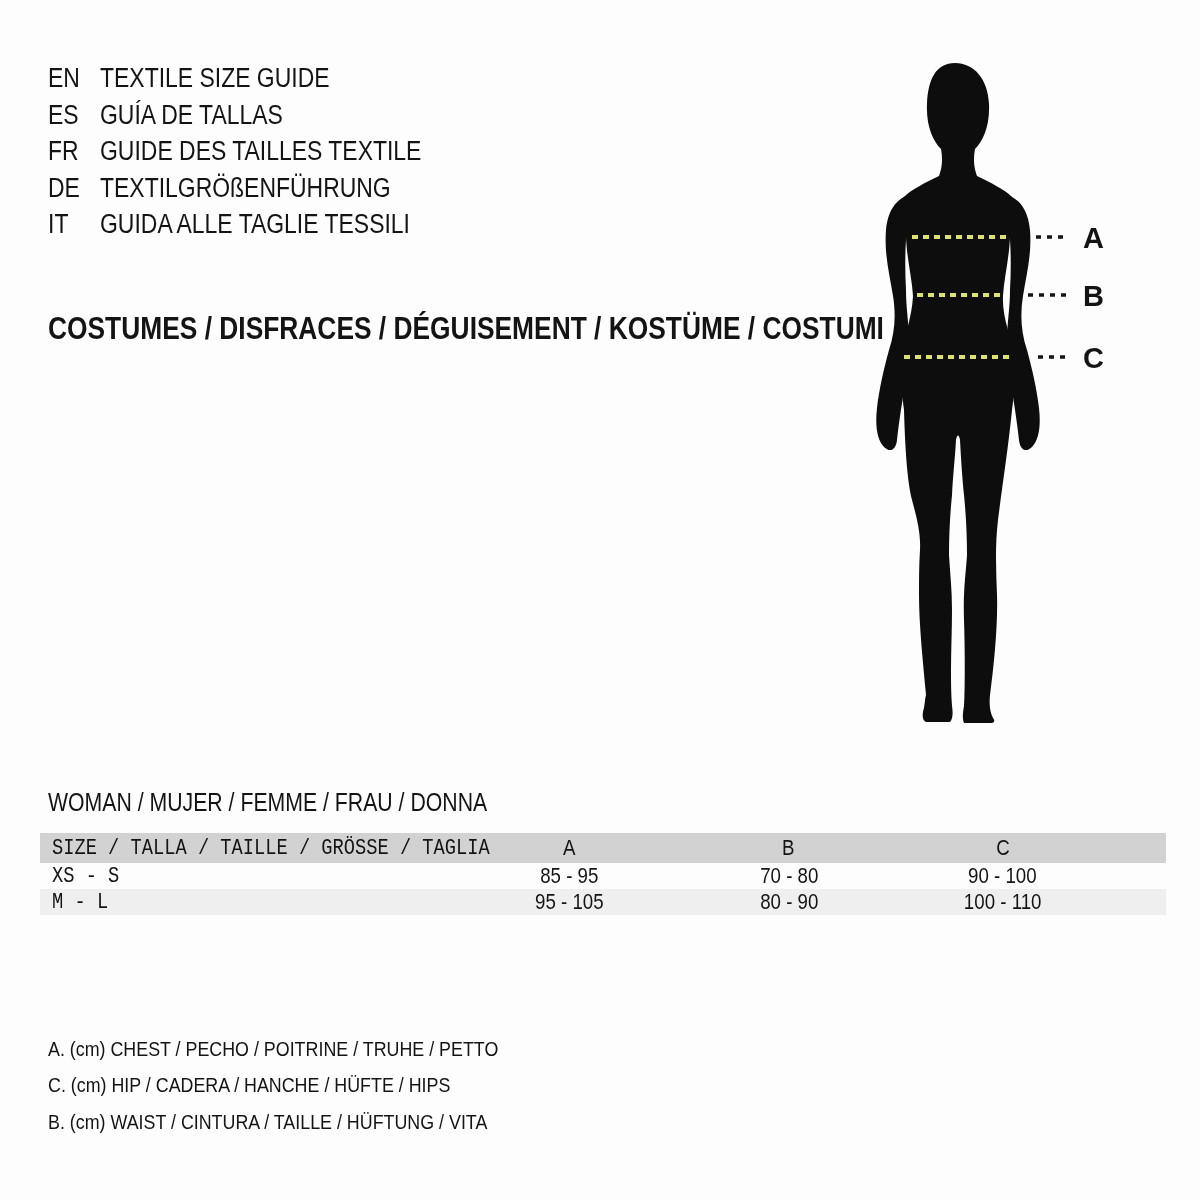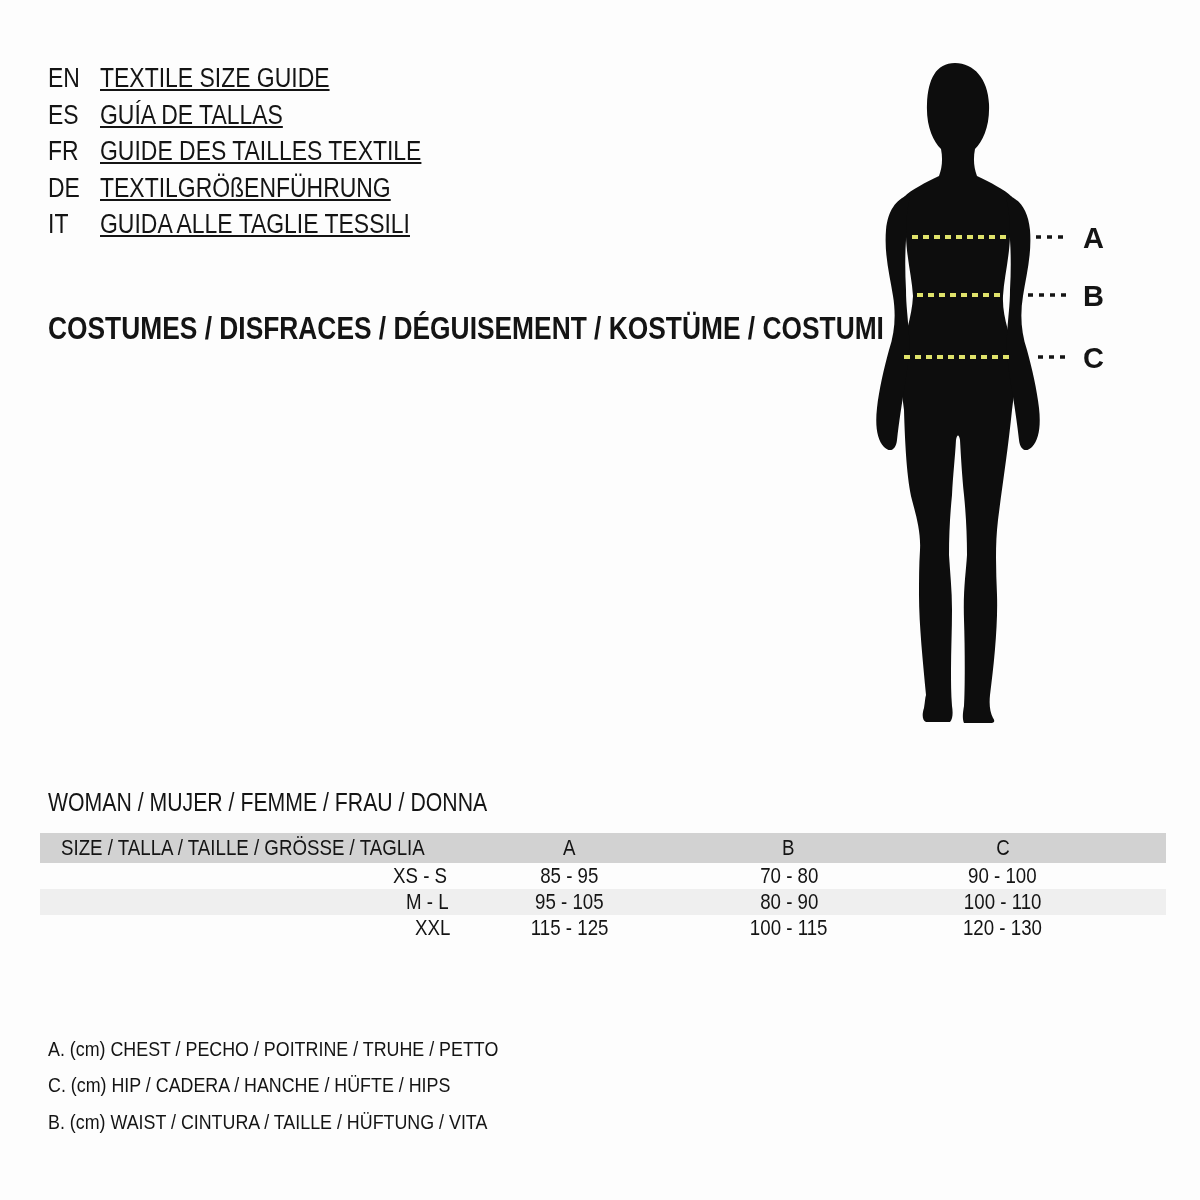--- a/index.html
+++ b/index.html
@@ -6,36 +6,36 @@
   body{
     width:1200px;height:1200px;position:relative;overflow:hidden;
     background:var(--page_bg,#fdfdfd);
     color:var(--ink,#141414);
     font-family:"Liberation Sans", sans-serif;
   }
   .cond{display:inline-block;transform:scaleX(0.85);transform-origin:0 50%;white-space:nowrap;}
   .cond-c{display:inline-block;transform:scaleX(0.85);transform-origin:50% 50%;white-space:nowrap;}
 
   .lang-list{position:absolute;left:48px;top:60px;font-size:27px;line-height:36.6px;font-weight:400;}
-  .lang-row{display:flex;text-decoration:underline;}
+  .lang-row{display:flex;}
   .lang-code{width:52px;flex:0 0 52px;}
 
   .category-title{position:absolute;left:48px;top:267px;font-size:31px;line-height:36px;font-weight:700;margin-top:44px;}
 
   .figure-svg{position:absolute;left:860px;top:50px;width:300px;height:710px;}
   .sil{fill:#0d0d0d;}
   .dash-body{stroke:var(--dash_yellow,#dfe26a);stroke-width:4;stroke-dasharray:6 5;fill:none;}
   .dash-out{stroke:var(--ink,#141414);stroke-width:3.5;stroke-dasharray:5 6;fill:none;}
   .measure-label{font-family:"Liberation Sans",sans-serif;font-size:29px;font-weight:700;fill:var(--ink,#141414);}
 
   .section-title{position:absolute;left:48px;top:787px;font-size:25px;line-height:30px;font-weight:400;}
 
   .size-table{position:absolute;left:40px;top:833px;width:1126px;border-collapse:collapse;table-layout:fixed;font-size:22px;font-weight:400;}
   .size-table th,.size-table td{padding:0;font-weight:400;text-align:center;}
-  .size-table th:first-child,.size-table td:first-child{text-align:right;padding-left:21px;}
+  .size-table th:first-child,.size-table td:first-child{text-align:left;padding-left:12px;font-family:Liberation Mono, monospace;}
   .size-table thead tr{background:var(--header_bg,#d2d2d2);height:30px;}
   .size-table tbody tr{height:24px;}
   .size-table tbody tr:nth-child(even){background:var(--alt_row_bg,#efefef);}
   .col-label{width:37%;} .col-a{width:20%;} .col-b{width:19%;} .col-c{width:19%;} .col-fill{width:5%;}
 
   .legend{position:absolute;left:48px;top:1031px;font-size:21px;line-height:36.4px;font-weight:400;}
 </style>
 </head>
 <body>
 
@@ -187,27 +187,20 @@
         <td><span class="cond-c">90 - 100</span></td>
         <td></td>
       </tr>
       <tr>
         <td><span class="cond">M - L</span></td>
         <td><span class="cond-c">95 - 105</span></td>
         <td><span class="cond-c">80 - 90</span></td>
         <td><span class="cond-c">100 - 110</span></td>
         <td></td>
       </tr>
-      <tr>
-        <td><span class="cond">XXL</span></td>
-        <td><span class="cond-c">115 - 125</span></td>
-        <td><span class="cond-c">100 - 115</span></td>
-        <td><span class="cond-c">120 - 130</span></td>
-        <td></td>
-      </tr>
     </tbody>
   </table>
 
   <div class="legend">
     <div><span class="cond">A. (cm) CHEST / PECHO / POITRINE / TRUHE / PETTO</span></div>
     <div><span class="cond">C. (cm) HIP / CADERA / HANCHE / HÜFTE / HIPS</span></div>
     <div><span class="cond">B. (cm) WAIST / CINTURA / TAILLE / HÜFTUNG / VITA</span></div>
   </div>
 
 </div>

